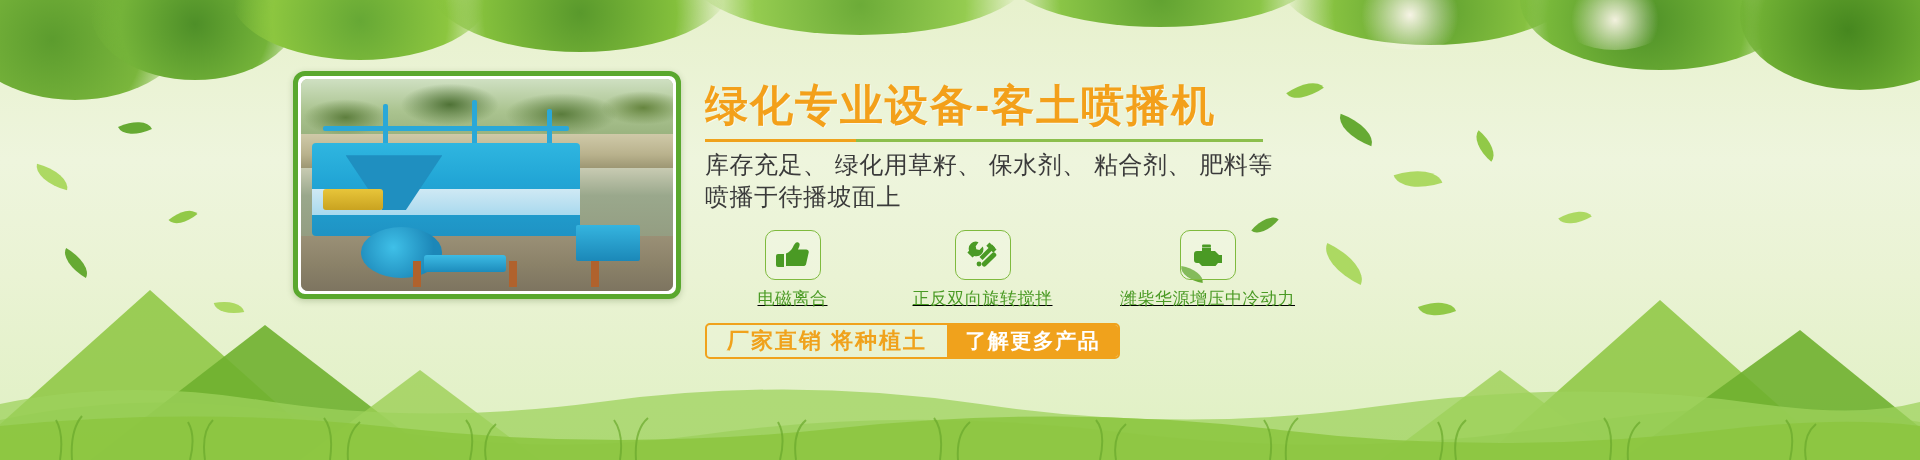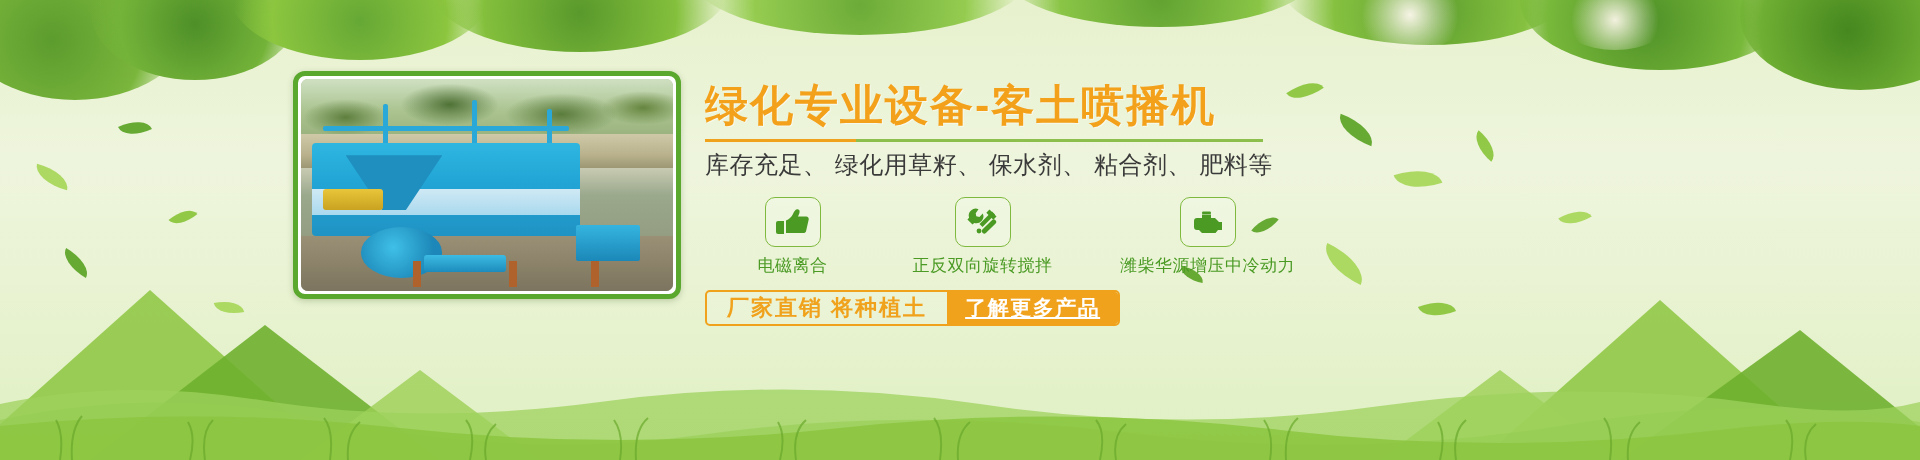--- a/index.html
+++ b/index.html
@@ -135,20 +135,21 @@
     line-height:1.36;
     letter-spacing:.5px;
     white-space:nowrap;
   }
 
   
   .features {
     margin-top:16px;
     display:flex;
     align-items:flex-start;
+    text-decoration:underline;
   }
   .feature { text-align:center; }
   .feat-box {
     width:56px; height:50px;
     margin:0 auto;
     border:1px solid #7fba3e;
     border-radius:10px;
     background:rgba(255,255,255,.20);
     display:flex; align-items:center; justify-content:center;
   }
@@ -184,21 +185,20 @@
   .cta-btn {
     display:flex; align-items:center;
     padding:0 18px;
     background:#f0a21c;
     color:#ffffff;
     font-size:21px;
     font-weight:bold;
     letter-spacing:1.5px;
     white-space:nowrap;
     cursor:pointer;
-    text-decoration:underline;
   }
 </style>
 </head>
 <body>
 
 <div class="banner">
 
   <div class="sky"></div>
 
   <div class="foliage-top">
@@ -297,20 +297,21 @@
   </div>
 
   <div class="content">
 
     <div class="headline">绿化专业设备-客土喷播机</div>
 
     <div class="divider"></div>
 
     <div class="subtitle">
       <div>库存充足、 绿化用草籽、 保水剂、 粘合剂、 肥料等</div>
+      <div>喷播于待播坡面上</div>
     </div>
 
     <div class="features">
 
       <div class="feature" style="width:175px;">
         <div class="feat-box">
           <svg width="34" height="30" viewBox="0 0 34 30">
             <path d="M2 14 h6 v13 H2 a2 2 0 0 1 -2 -2 V16 a2 2 0 0 1 2 -2 z" fill="#4a9a24"></path>
             <path d="M10 13.5 c3-1.2 5.4-3.6 7-6.6 1.1-2.1 2.1-4.2 4-4.6 1.6-.3 2.8.9 2.6 2.6-.15 1.4-.9 3-1.6 4.5h8.2c1.7 0 2.9 1.5 2.5 3.1l-2.6 11.4c-.3 1.3-1.5 2.2-2.8 2.2H10z" fill="#4a9a24"></path>
           </svg>

